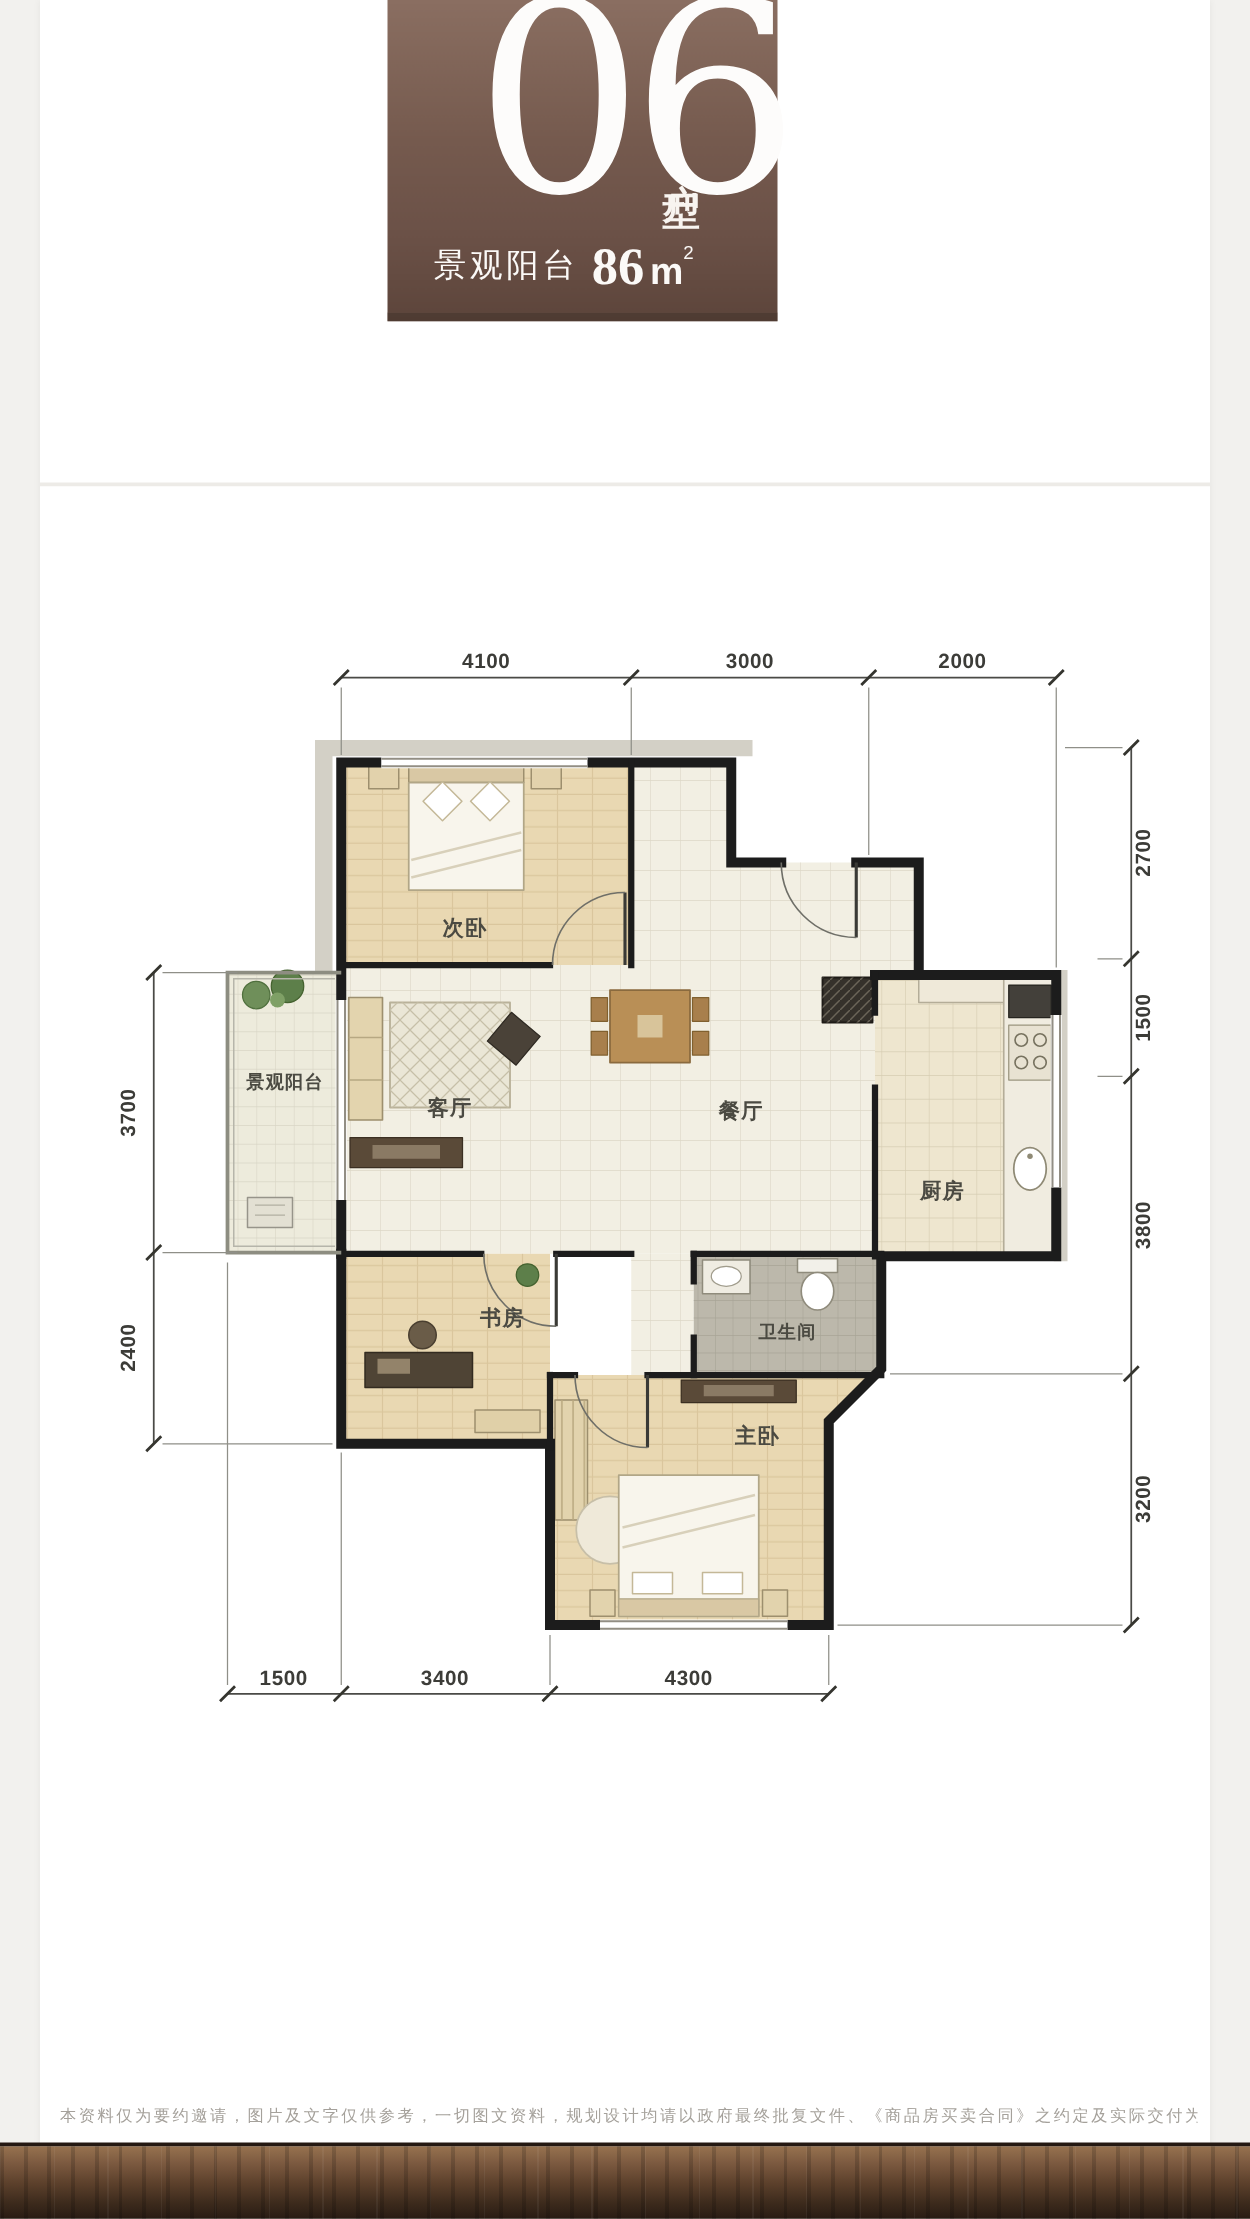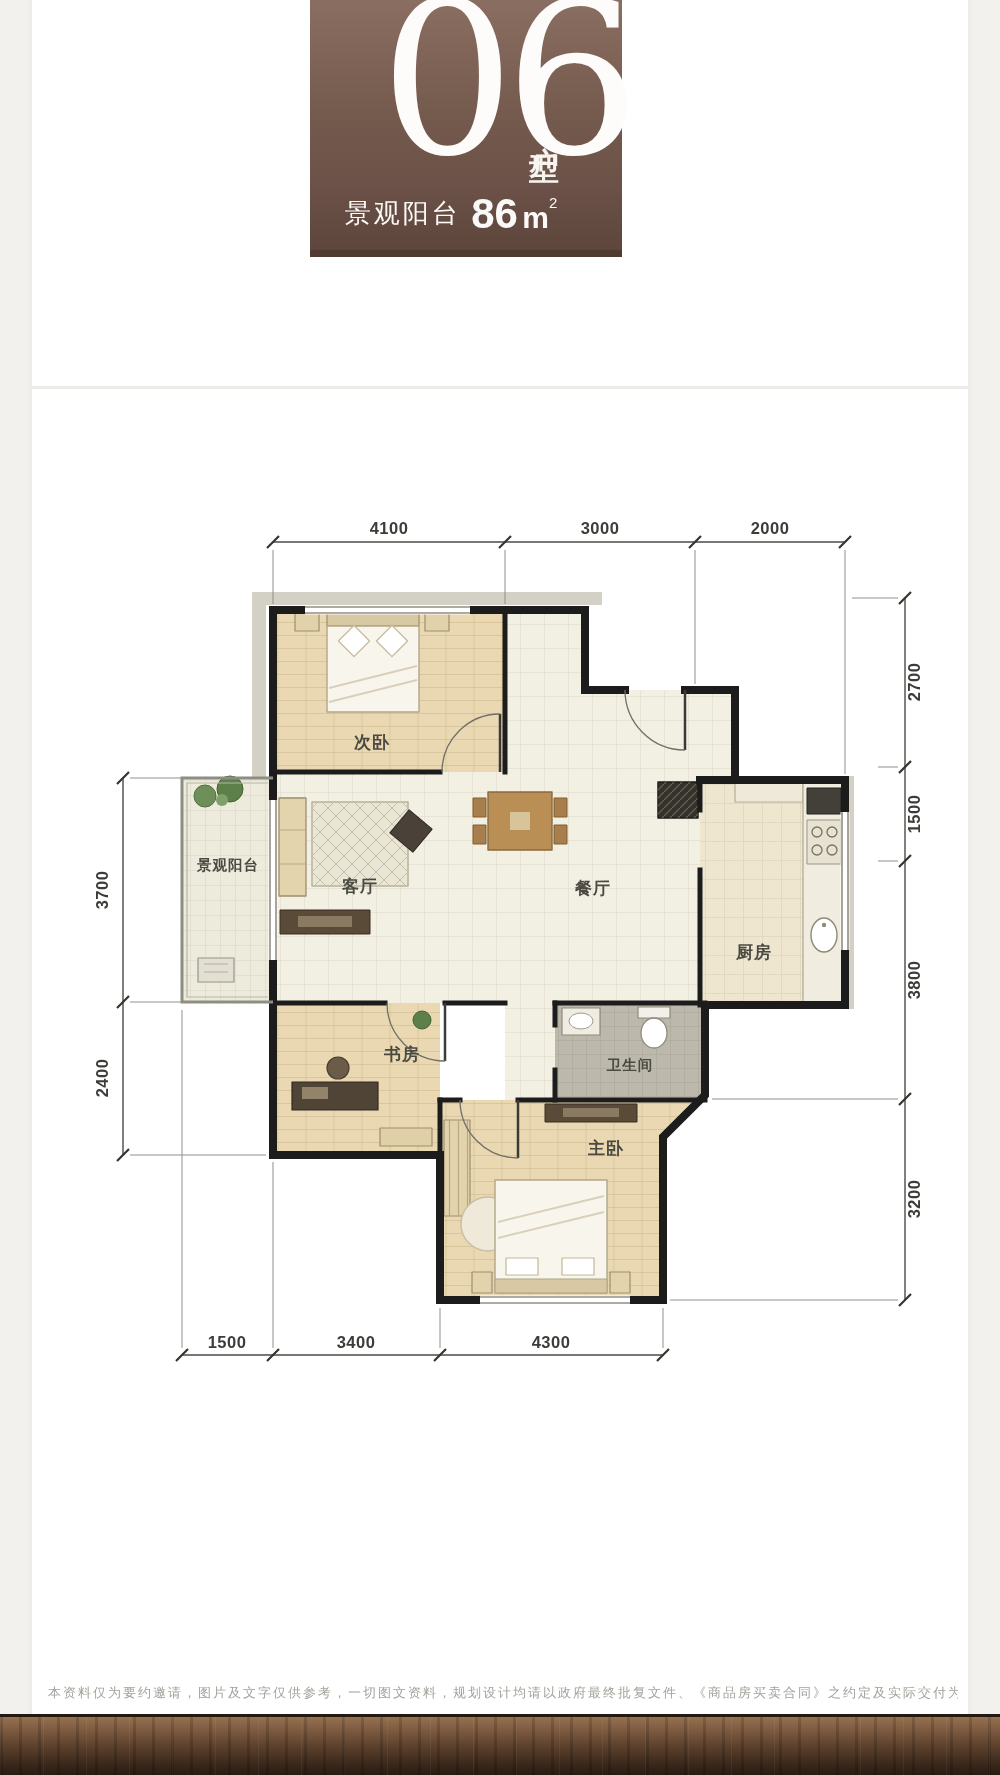--- a/index.html
+++ b/index.html
@@ -29,21 +29,21 @@
   .unit-type{
     position:absolute;right:58px;top:122px;
     writing-mode:vertical-rl;
     font-size:30px;color:#f8f4f0;letter-spacing:8px;font-weight:600;
   }
   .unit-area{
     position:absolute;left:0;right:30px;bottom:12px;text-align:center;
     color:#fbf9f7;white-space:nowrap;
   }
   .unit-area .prefix{font-size:26px;letter-spacing:3px;vertical-align:6px;}
-  .unit-area .num{font-family:Liberation Sans, sans-serif;font-size:42px;font-weight:600;margin-left:6px;}
+  .unit-area .num{font-family:Liberation Serif, serif;font-size:42px;font-weight:600;margin-left:6px;}
   .unit-area .unit{font-size:30px;font-weight:600;}
   .unit-area sup{font-size:15px;vertical-align:20px;}
   
   .divider{
     position:absolute;left:0;right:0;top:386px;height:3px;
     background:#edebe7;
   }
   
   .plan{position:absolute;left:40px;top:480px;width:900px;height:900px;}
   

